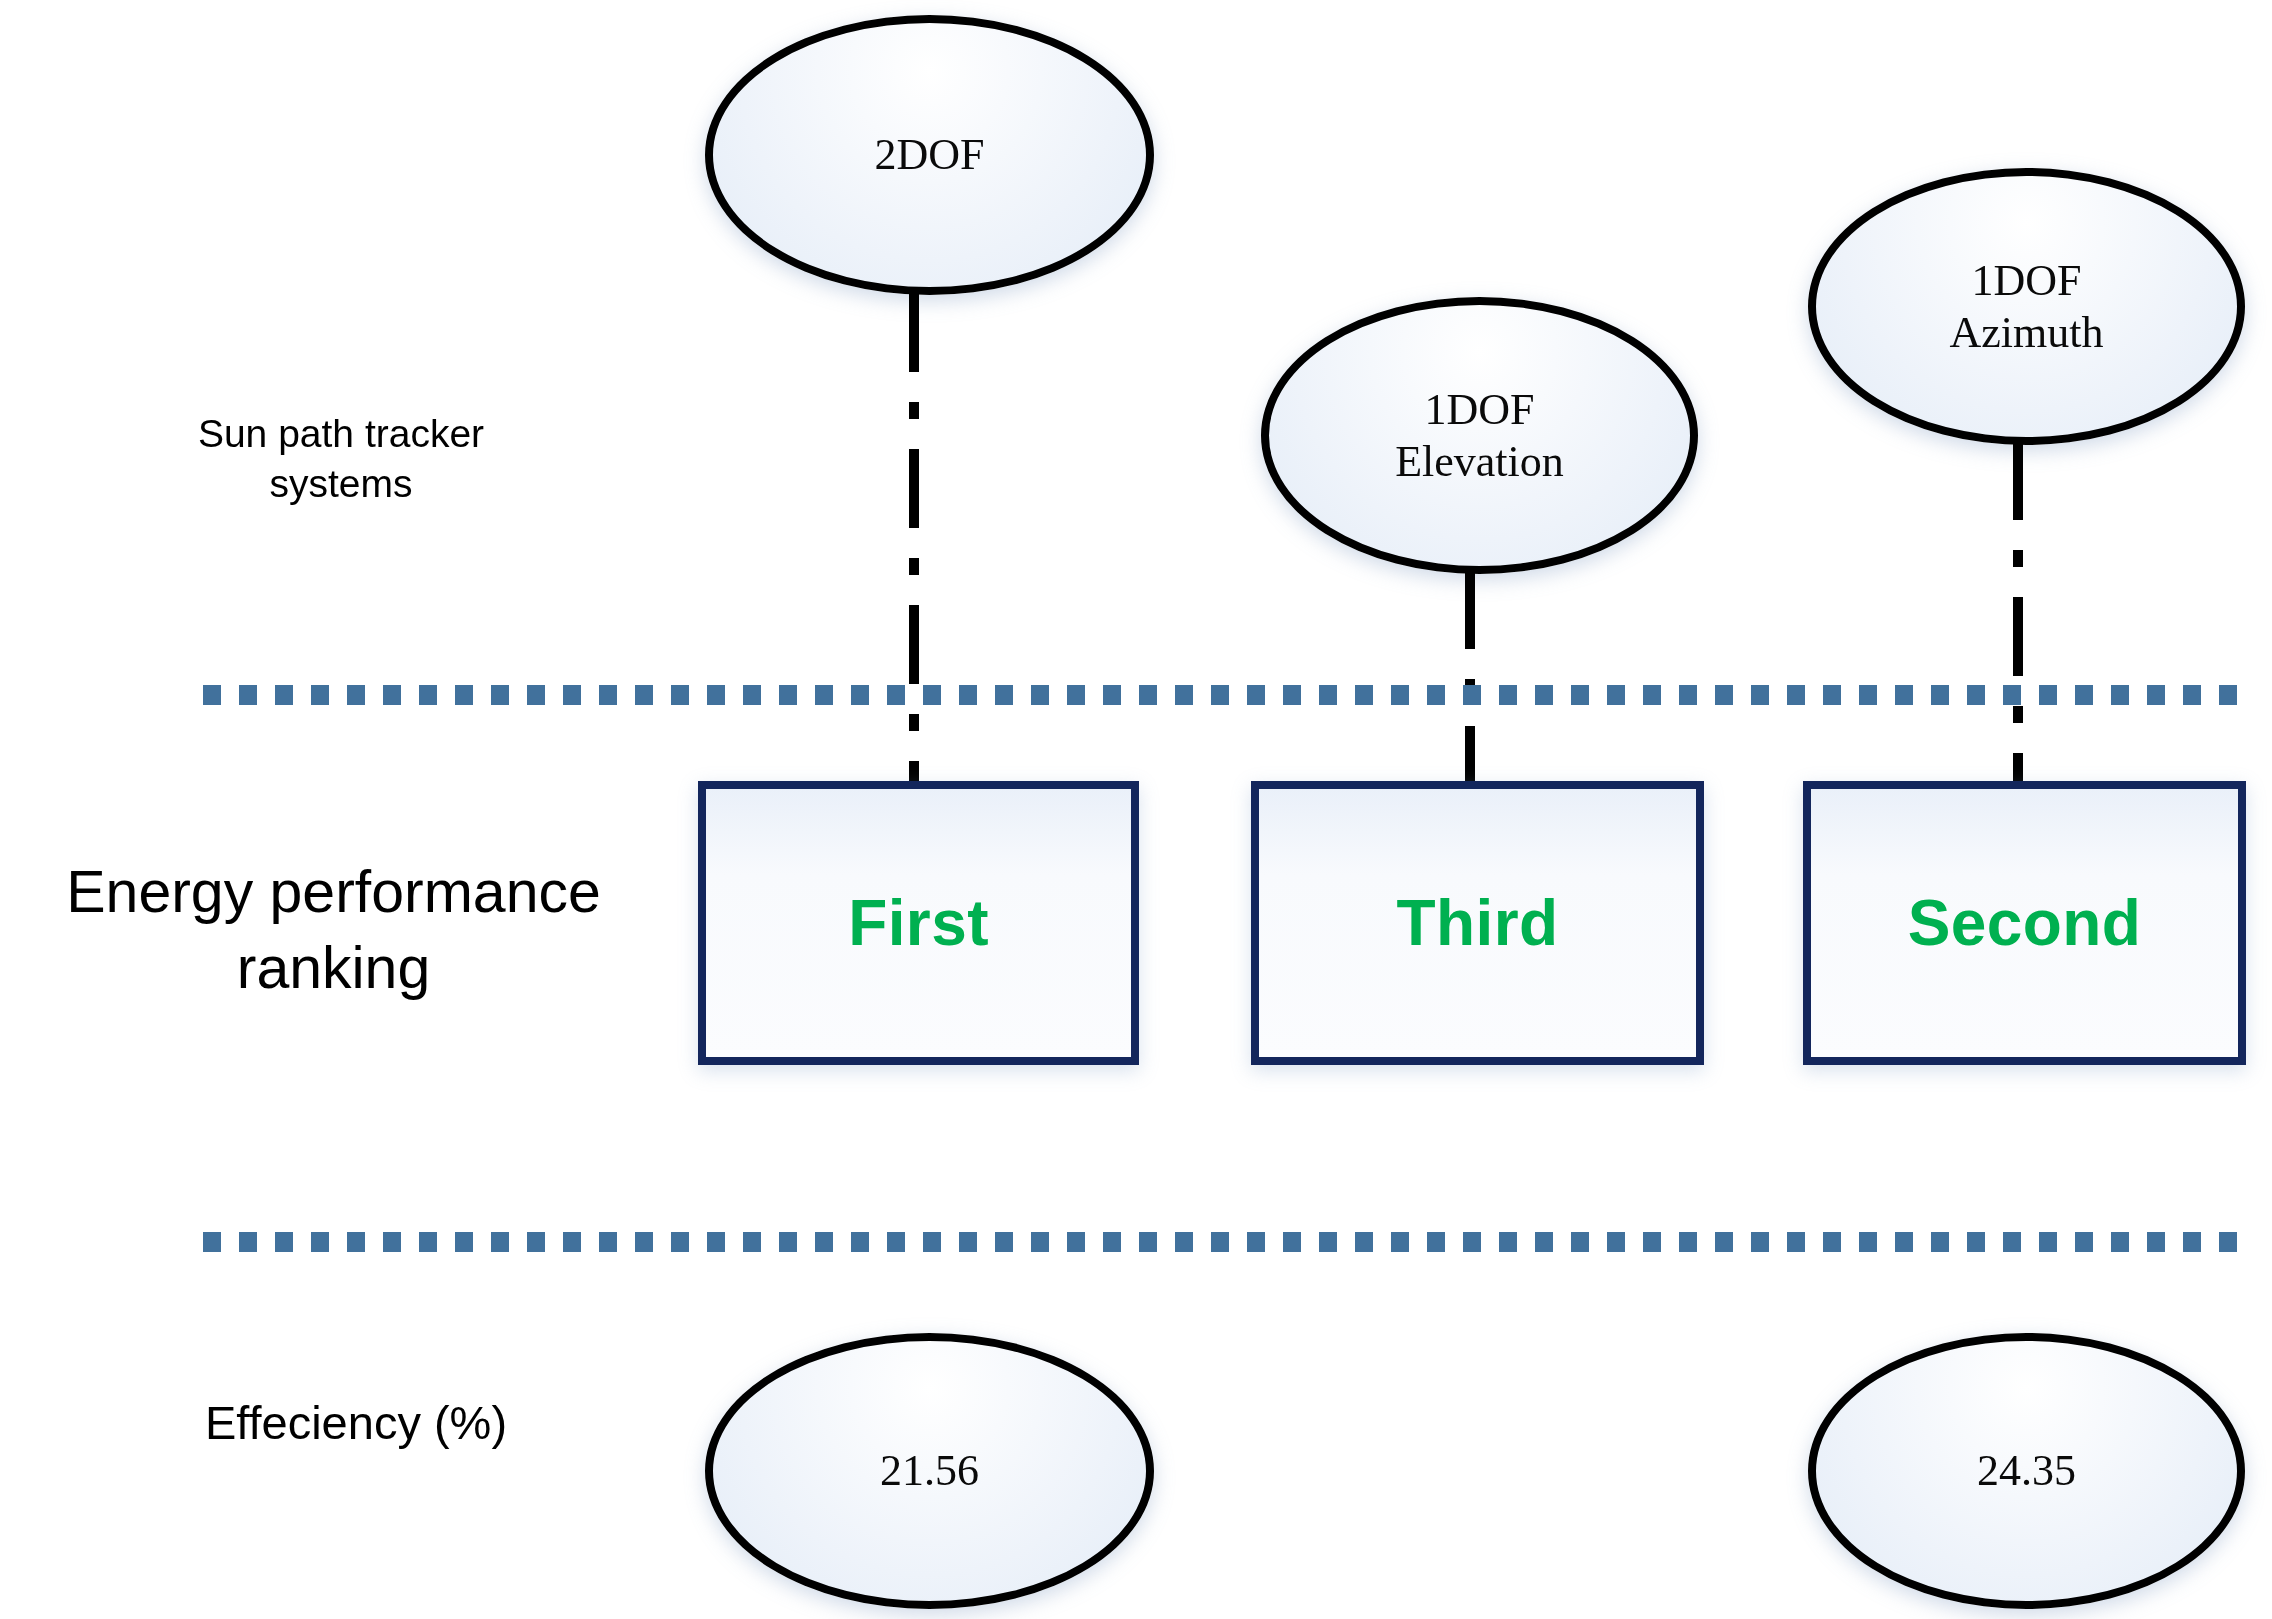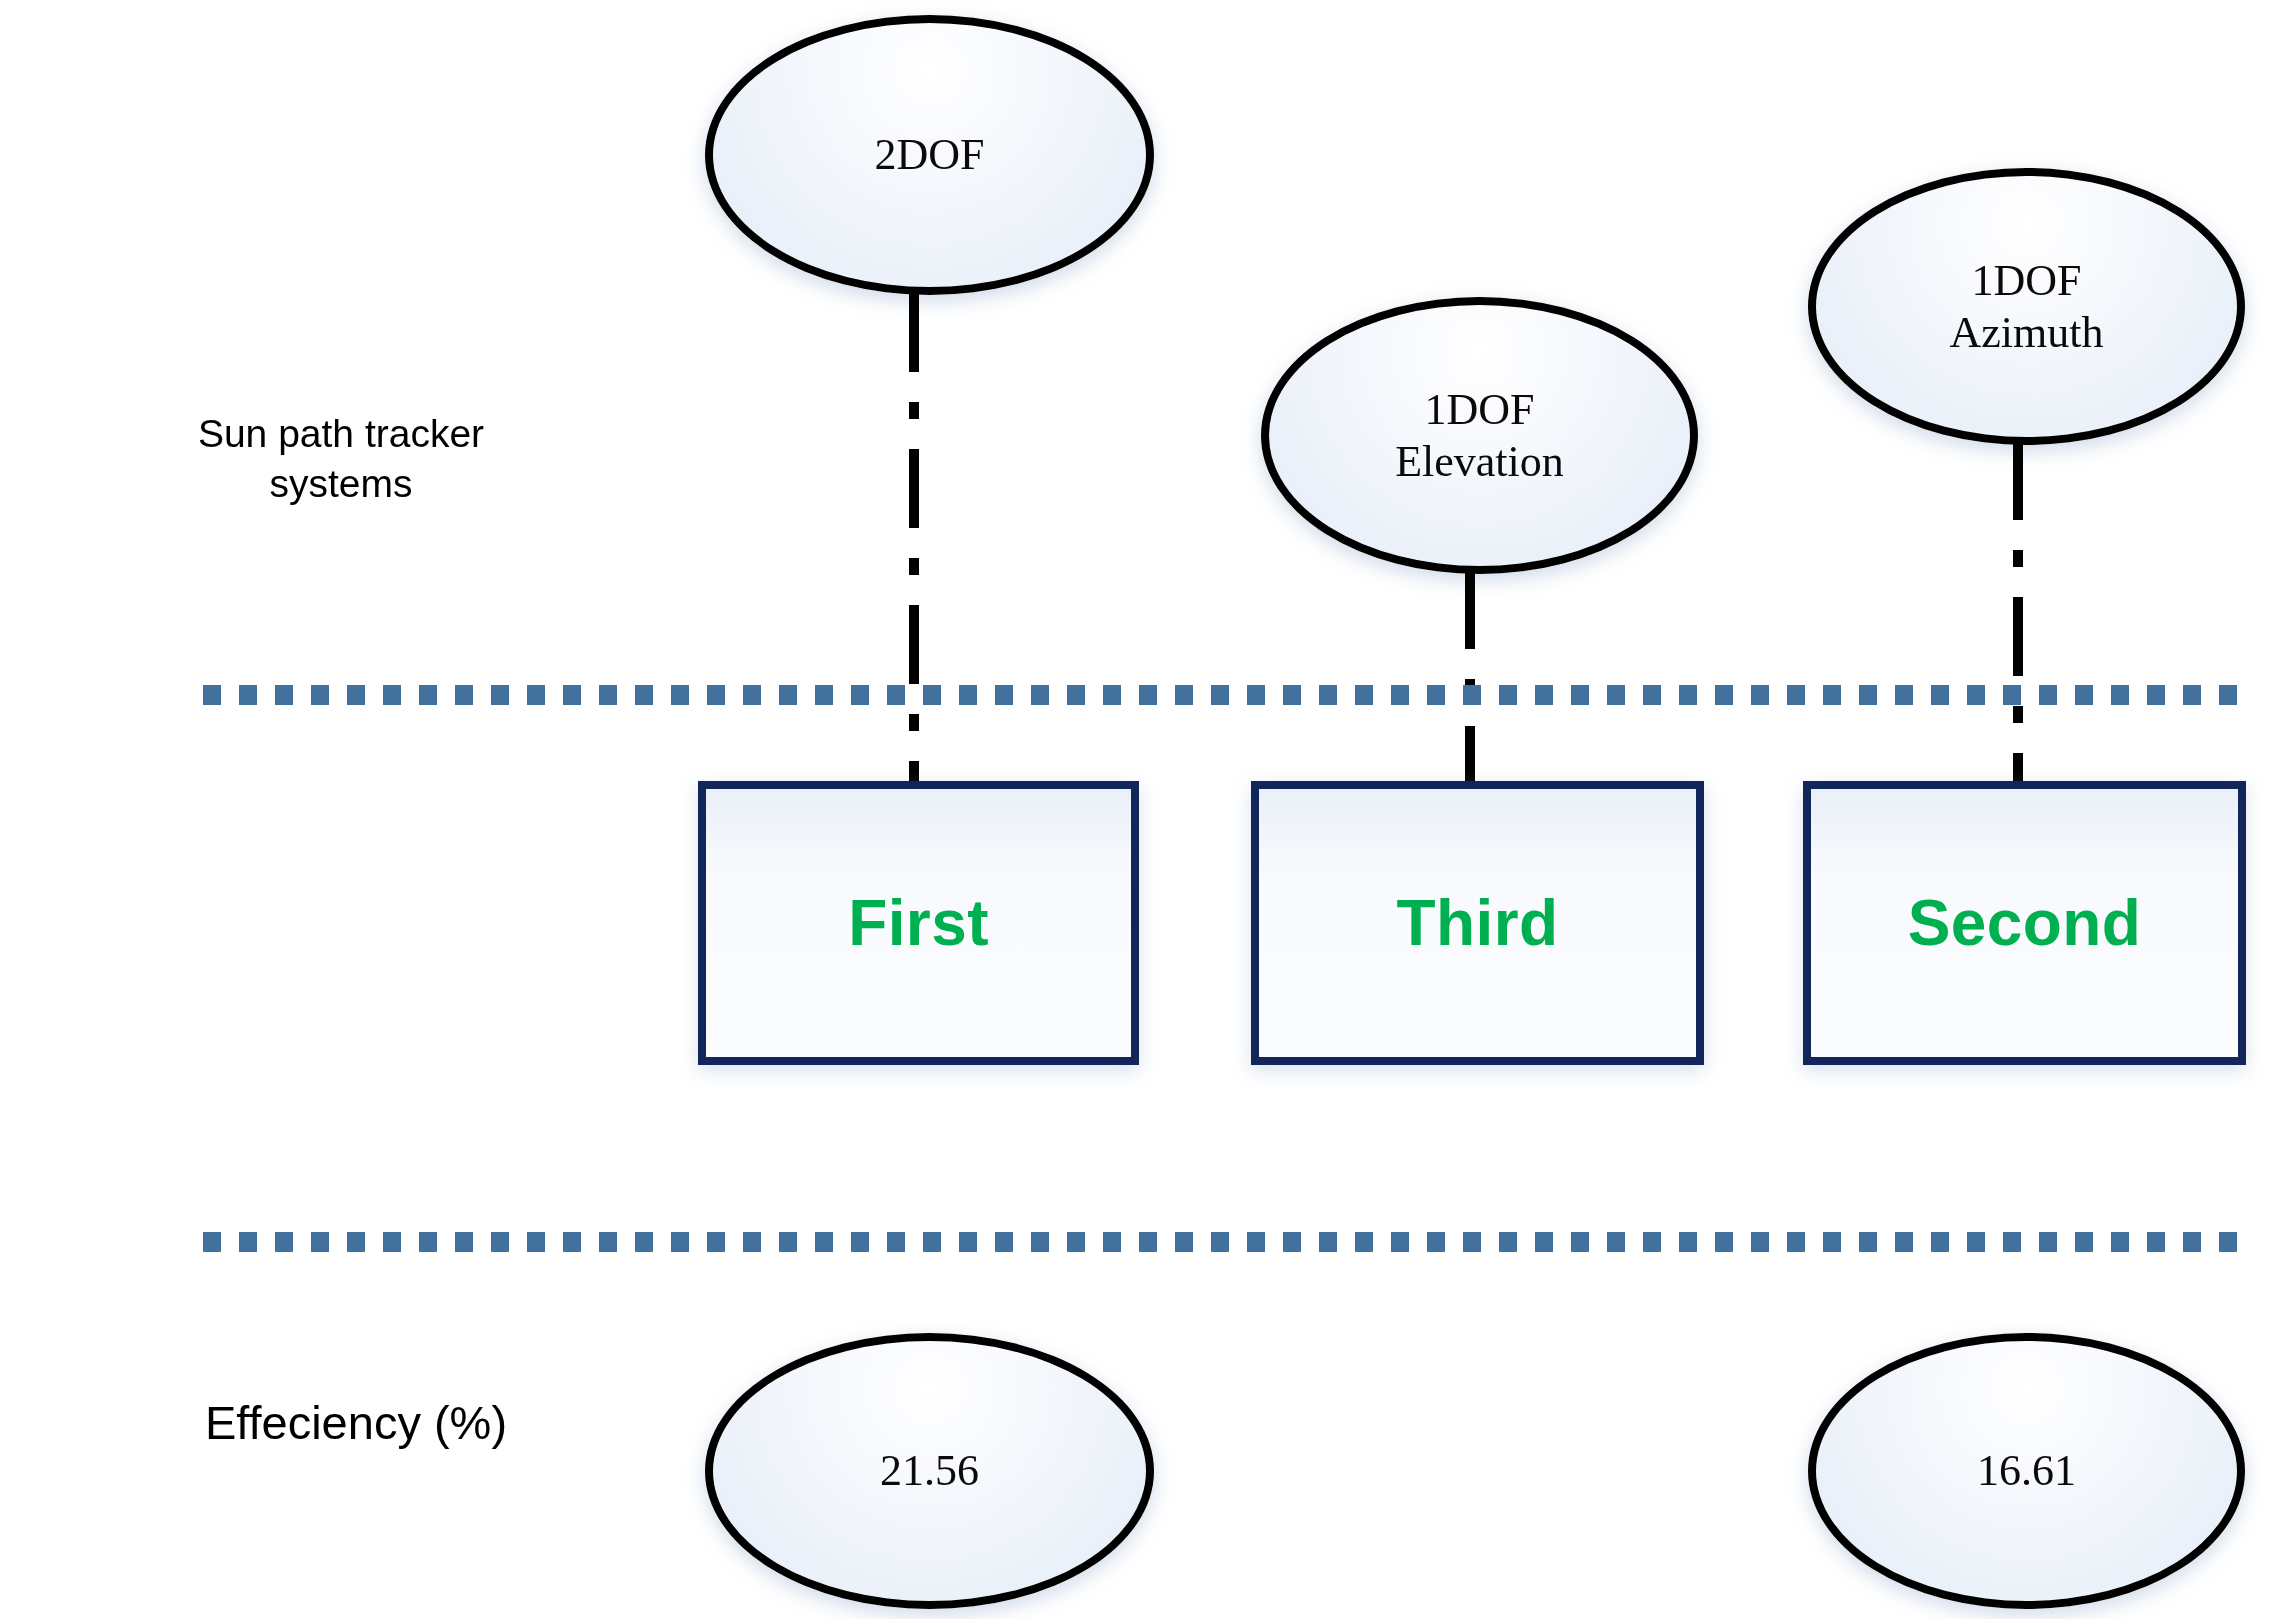--- a/index.html
+++ b/index.html
@@ -136,20 +136,22 @@
   #rank-box-3 { left: 1803px; width: 443px; }
 </style>
 </head>
 <body>
 
 <div id="canvas">
 
   <div id="label-sunpath" class="row-label">Sun path tracker
 systems</div>
 
+  <div id="label-ranking" class="row-label">Energy performance
+ranking</div>
 
   <div id="label-efficiency" class="row-label">Effeciency (%)</div>
 
   <div id="ellipse-2dof" class="ellipse">
     <span class="ell-text">2DOF</span>
   </div>
 
   <div id="ellipse-1dof-elev" class="ellipse">
     <span class="ell-text">1DOF
 Elevation</span>
@@ -178,17 +180,17 @@
   <div id="rank-box-3" class="rank-box">
     <span class="rank-text">Second</span>
   </div>
 
   <div id="ellipse-eff-1" class="ellipse">
     <span class="ell-text">21.56</span>
   </div>
 
 
   <div id="ellipse-eff-3" class="ellipse">
-    <span class="ell-text">16.61</span>
+    <span class="ell-text">24.35</span>
   </div>
 
 </div>
 
 
 </body></html>

